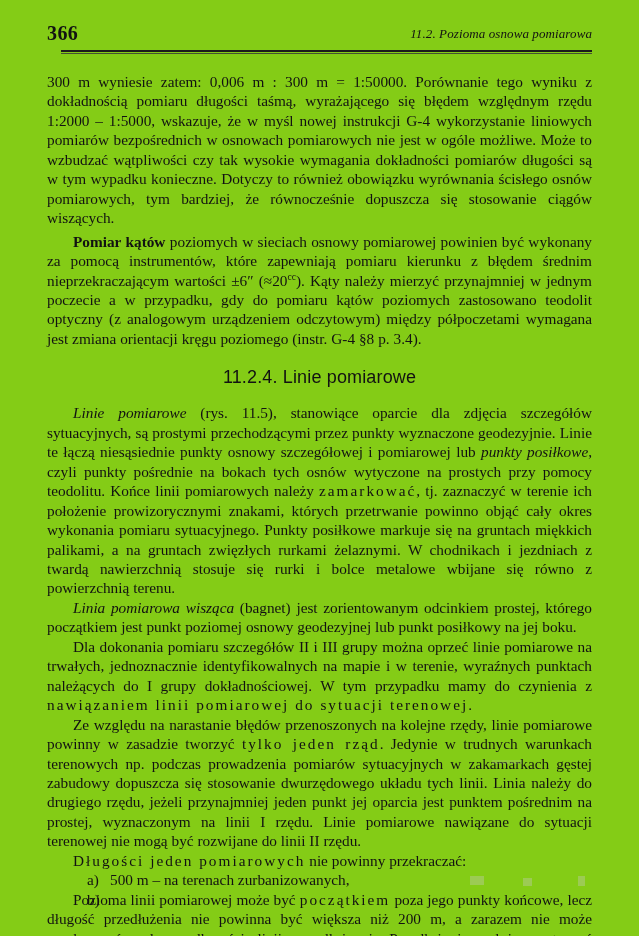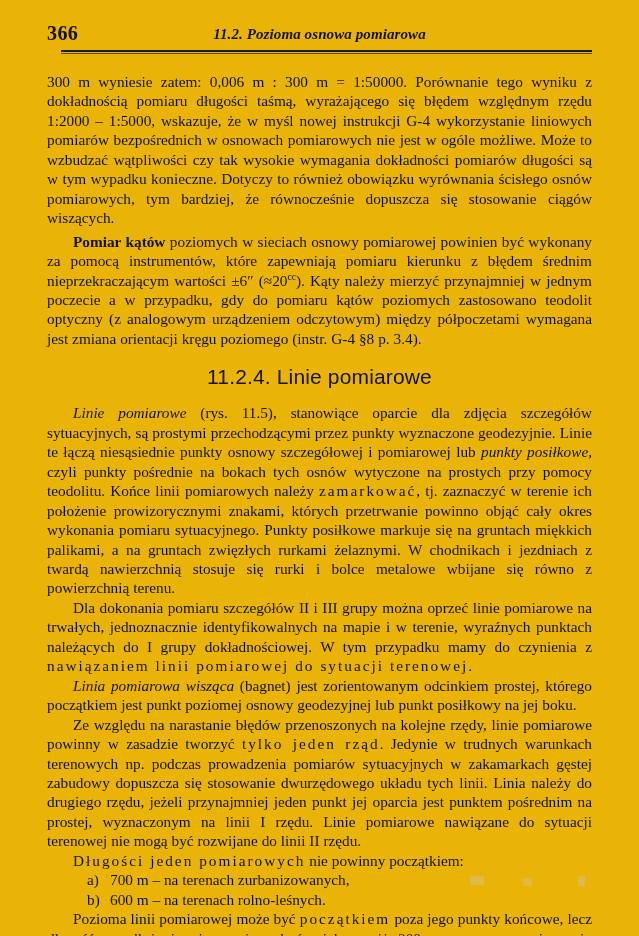--- a/index.html
+++ b/index.html
@@ -14,21 +14,21 @@
     font-family: "Liberation Serif", "DejaVu Serif", serif;
     color: #121212;
     position: relative;
   }
 
   .page {
     position: absolute;
     left: 0; top: 0;
     width: 639px;
     height: 936px;
-    background: #eab308;
+    background: #84cc16;
   }
 
   
   .header {
     position: absolute;
     left: 47px;
     top: 20px;
     width: 545px;
     height: 36px;
   }
@@ -39,26 +39,25 @@
     font-size: 20px;
     font-weight: bold;
     letter-spacing: 0.4px;
     line-height: 26px;
   }
   .running-title {
     position: absolute;
     left: 0;
     top: 2px;
     width: 545px;
-    text-align: center;
+    text-align: right;
     font-style: italic;
-    font-size: 15px;
+    font-size: 13px;
     line-height: 24px;
     letter-spacing: 0.1px;
-    font-weight: bold;
   }
   .rule {
     position: absolute;
     left: 14px;
     top: 30px;
     width: 531px;
   }
   .rule .r1 {
     height: 2px;
     background: #1b1b1b;
@@ -102,21 +101,21 @@
   sup.cc {
     font-size: 0.62em;
     vertical-align: super;
     line-height: 0;
   }
 
   
   h2.section-heading {
     margin: 0;
     font-family: "Liberation Sans", "DejaVu Sans", sans-serif;
-    font-size: 21px;
+    font-size: 18px;
     font-weight: normal;
     text-align: center;
     line-height: 20px;
     letter-spacing: 0.15px;
   }
 
   .gap-para   { height: 4px; }
   .gap-before-heading { height: 19px; }
   .gap-after-heading  { height: 16px; }
 
@@ -170,31 +169,31 @@
     <p class="para indent"><span class="bd">Pomiar kątów</span><span> poziomych w sieciach osnowy pomiarowej powinien być wykonany za pomocą instrumentów, które zapewniają pomiaru kierunku z błędem średnim nieprzekraczającym wartości ±6″ (≈20</span><sup class="cc">cc</sup><span>). Kąty należy mierzyć przynajmniej w jednym poczecie a w przypadku, gdy do pomiaru kątów poziomych zastosowano teodolit optyczny (z analogowym urządzeniem odczytowym) między półpoczetami wymagana jest zmiana orientacji kręgu poziomego (instr. G-4 §8 p. 3.4).</span></p>
 
     <div class="gap-before-heading"></div>
 
     <h2 class="section-heading">11.2.4. Linie pomiarowe</h2>
 
     <div class="gap-after-heading"></div>
 
     <p class="para indent"><span class="it">Linie pomiarowe</span><span> (rys. 11.5), stanowiące oparcie dla zdjęcia szczegółów sytuacyjnych, są prostymi przechodzącymi przez punkty wyznaczone geodezyjnie. Linie te łączą niesąsiednie punkty osnowy szczegółowej i pomiarowej lub </span><span class="it">punkty posiłkowe</span><span>, czyli punkty pośrednie na bokach tych osnów wytyczone na prostych przy pomocy teodolitu. Końce linii pomiarowych należy </span><span class="sp">zamarkować</span><span>, tj. zaznaczyć w terenie ich położenie prowizorycznymi znakami, których przetrwanie powinno objąć cały okres wykonania pomiaru sytuacyjnego. Punkty posiłkowe markuje się na gruntach miękkich palikami, a na gruntach zwięzłych rurkami żelaznymi. W chodnikach i jezdniach z twardą nawierzchnią stosuje się rurki i bolce metalowe wbijane się równo z powierzchnią terenu.</span></p>
 
+    <p class="para indent"><span class="it">Linia pomiarowa wisząca</span><span> (bagnet) jest zorientowanym odcinkiem prostej, którego początkiem jest punkt poziomej osnowy geodezyjnej lub punkt posiłkowy na jej boku.</span></p>
+
     <p class="para indent"><span>Dla dokonania pomiaru szczegółów II i III grupy można oprzeć linie pomiarowe na trwałych, jednoznacznie identyfikowalnych na mapie i w terenie, wyraźnych punktach należących do I grupy dokładnościowej. W tym przypadku mamy do czynienia z </span><span class="sp">nawiązaniem linii pomiarowej do sytuacji terenowej</span><span>.</span></p>
 
-    <p class="para indent"><span class="it">Linia pomiarowa wisząca</span><span> (bagnet) jest zorientowanym odcinkiem prostej, którego początkiem jest punkt poziomej osnowy geodezyjnej lub punkt posiłkowy na jej boku.</span></p>
-
     <p class="para indent"><span>Ze względu na narastanie błędów przenoszonych na kolejne rzędy, linie pomiarowe powinny w zasadzie tworzyć </span><span class="sp">tylko jeden rząd</span><span>. Jedynie w trudnych warunkach terenowych np. podczas prowadzenia pomiarów sytuacyjnych w zakamarkach gęstej zabudowy dopuszcza się stosowanie dwurzędowego układu tych linii. Linia należy do drugiego rzędu, jeżeli przynajmniej jeden punkt jej oparcia jest punktem pośrednim na prostej, wyznaczonym na linii I rzędu. Linie pomiarowe nawiązane do sytuacji terenowej nie mogą być rozwijane do linii II rzędu.</span></p>
 
-    <p class="para indent"><span class="sp">Długości jeden pomiarowych</span><span> nie powinny początkiem:</span></p>
+    <p class="para indent"><span class="sp">Długości jeden pomiarowych</span><span> nie powinny przekraczać:</span></p>
 
     <ol class="lettered">
-      <li><span class="marker">a)</span><span>700 m – na terenach zurbanizowanych,</span></li>
-      <li><span class="marker">b)</span><span>600 m – na terenach rolno-leśnych.</span></li>
+      <li><span class="marker">a)</span><span>500 m – na terenach zurbanizowanych,</span></li>
+      <li><span class="marker">b)</span></li>
     </ol>
 
     <p class="para indent"><span>Pozioma linii pomiarowej może być </span><span class="sp">początkiem</span><span> poza jego punkty końcowe, lecz długość przedłużenia nie powinna być większa niż 200 m, a zarazem nie może przekroczyć połowy długości linii przedłużanej. Przedłużenie należy wytyczyć teodolitem w dwóch położeniach lunety.</span></p>
 
   </div>
 
   <div class="speck" style="left:470px; top:876px; width:14px; height:9px;"></div>
   <div class="speck" style="left:523px; top:878px; width:9px; height:8px;"></div>
   <div class="speck" style="left:578px; top:876px; width:7px; height:10px;"></div>
   <div class="speck" style="left:492px; top:760px; width:30px; height:4px; opacity:0.18;"></div>

